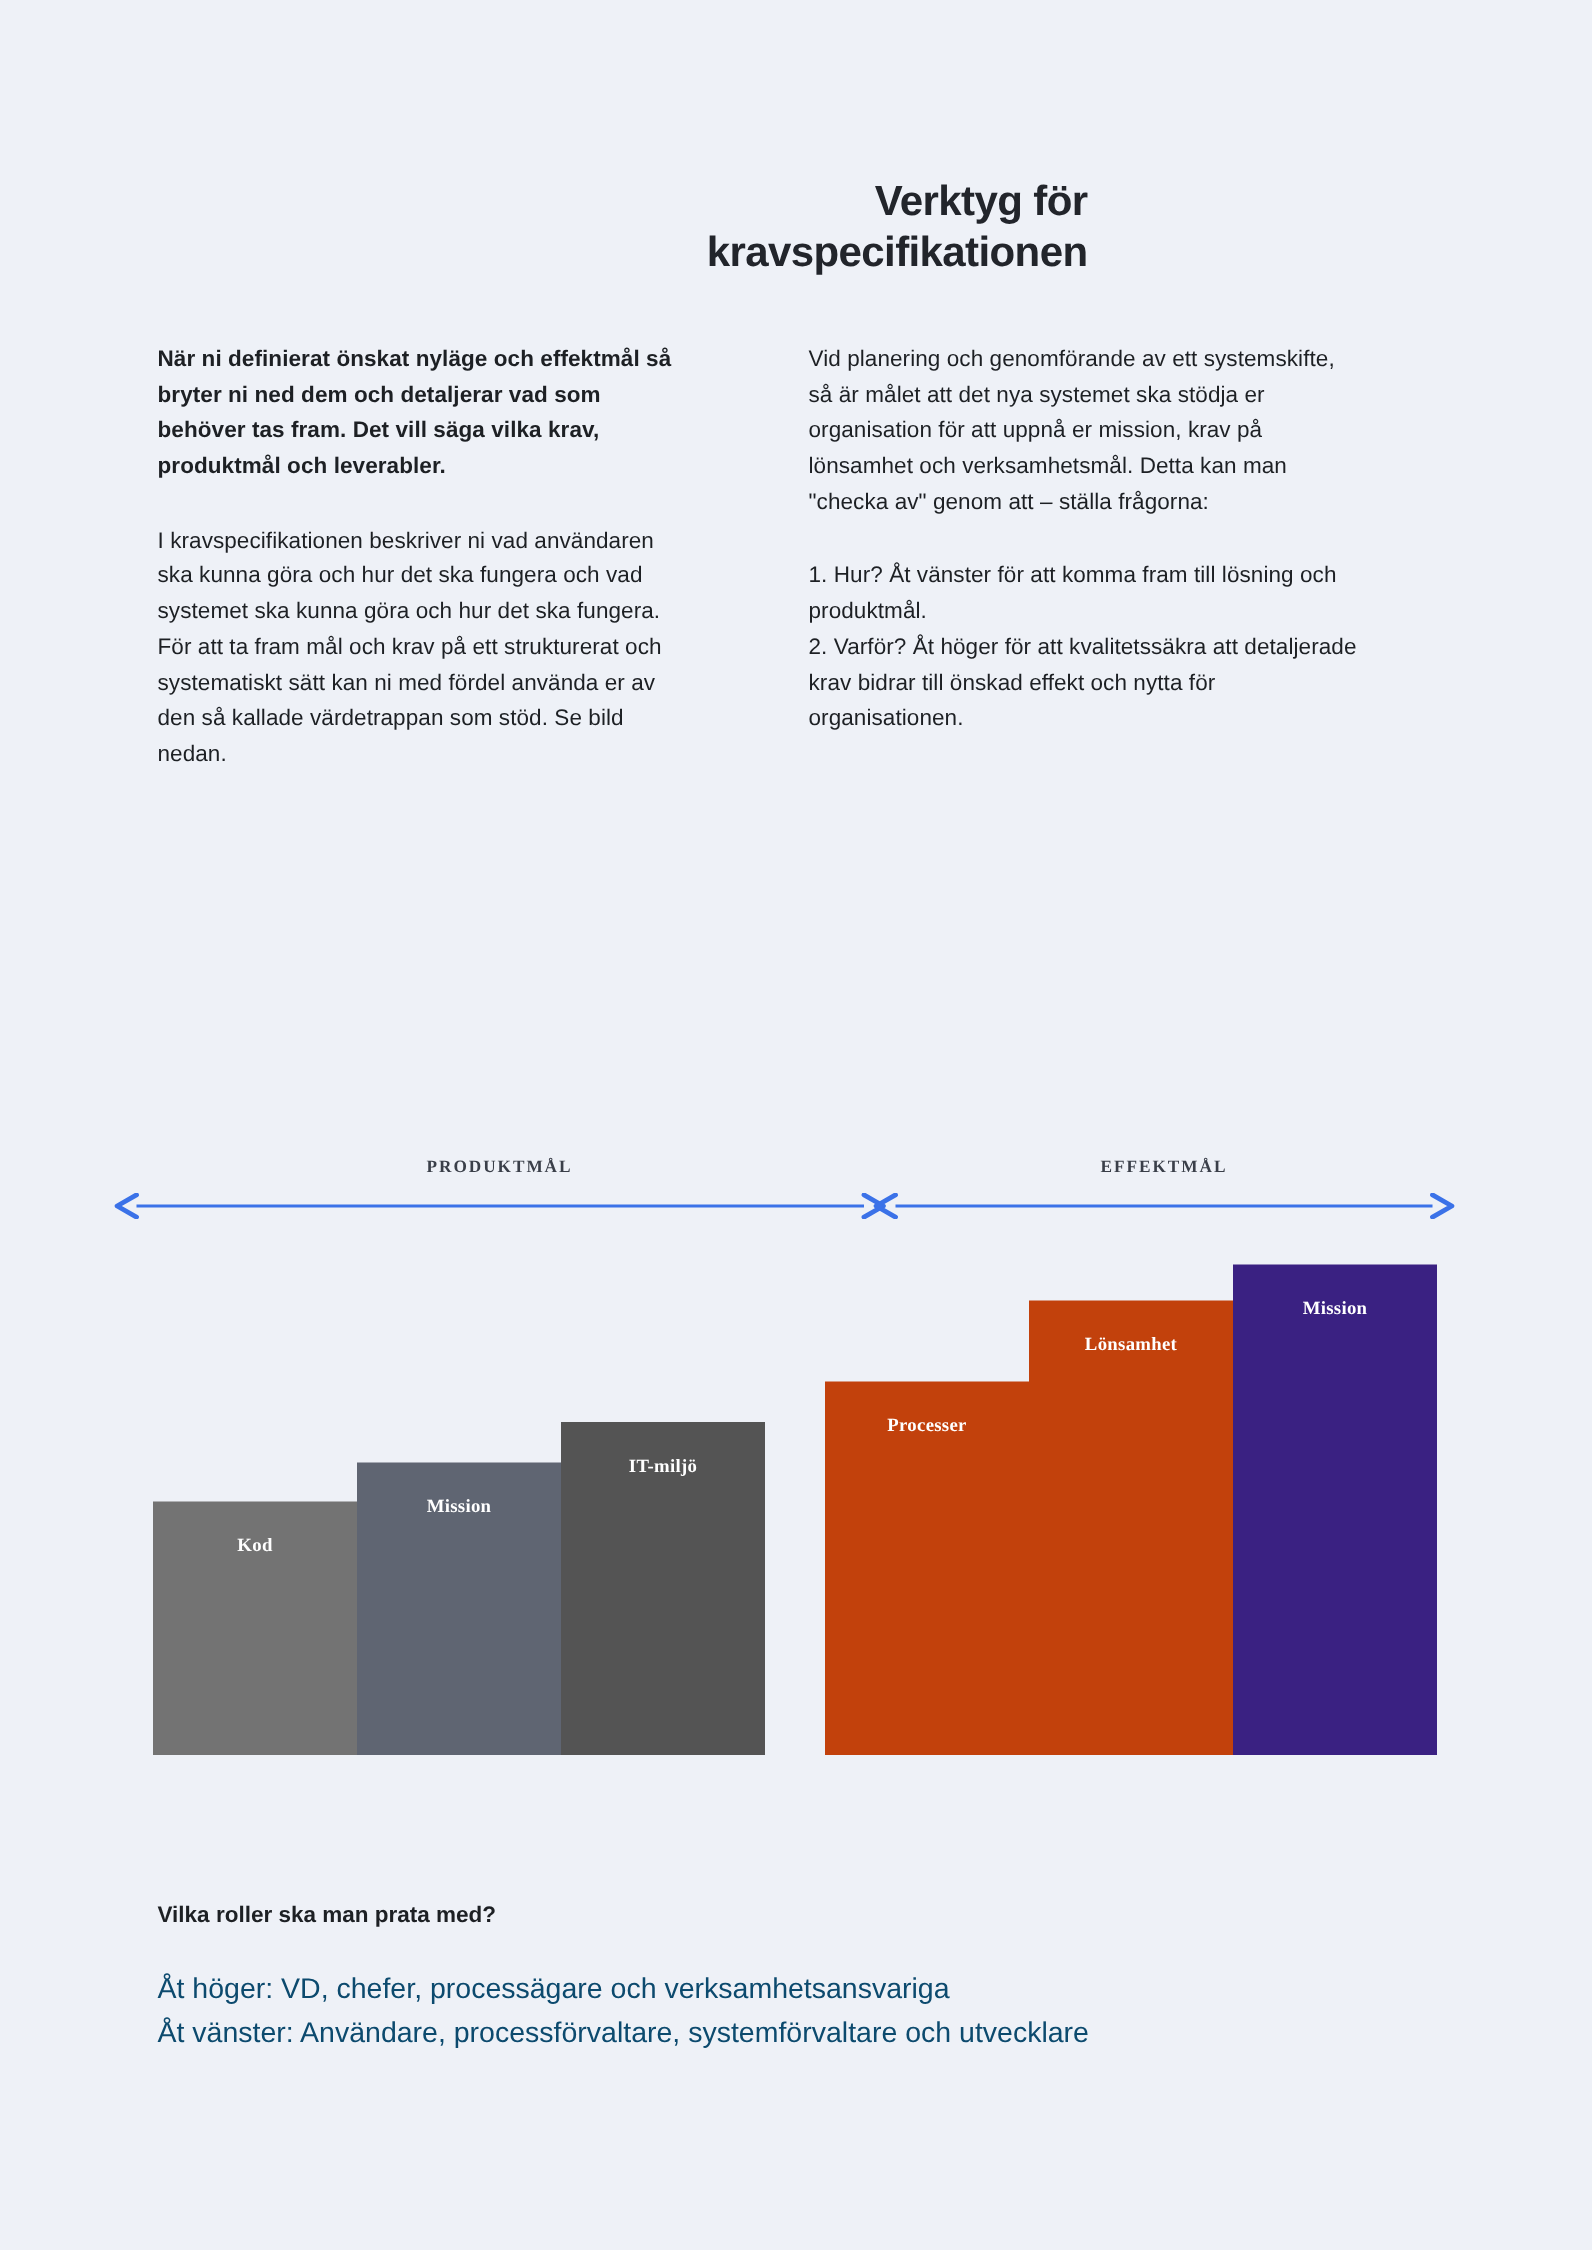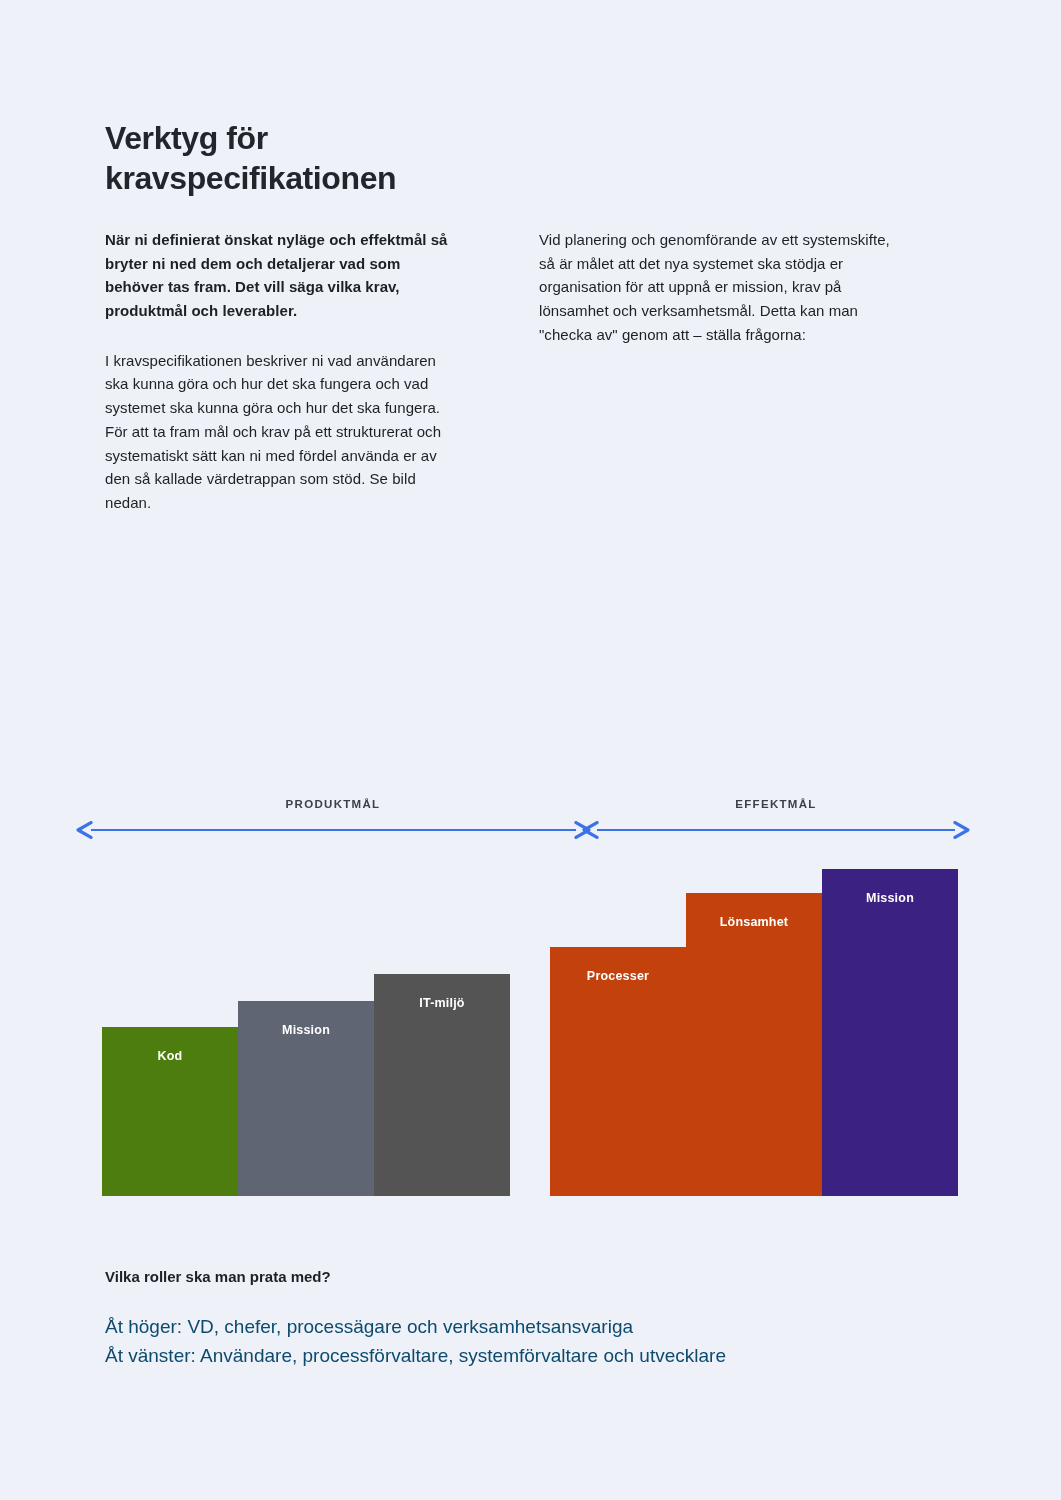--- a/index.html
+++ b/index.html
@@ -20,25 +20,26 @@
     position: absolute;
     inset: 0;
   }
 
   
   .title {
     position: absolute;
     left: 105px;
     top: 98px;
     width: 620px;
-    font-size: 32px;
+    font-size: 28px;
     font-weight: 700;
     line-height: 1.24;
     letter-spacing: -0.4px;
     color: #22252b;
+    text-align: right;
   }
   .title .line { display: block; }
 
   
   .col-left {
     position: absolute;
     left: 105px;
     top: 228px;
     width: 352px;
   }
@@ -57,23 +58,24 @@
   }
   .para.strong {
     font-weight: 700;
   }
   .para.last { margin-bottom: 0; }
 
   
   .chart {
     position: absolute;
     left: 0;
-    top: 784px;
+    top: 758px;
     width: 1052px;
     height: 430px;
+    font-family: Liberation Serif, serif;
   }
 
   .axis-labels {
     position: absolute;
     top: 0;
     left: 0;
     width: 1061px;
     height: 34px;
   }
   .axis-label {
@@ -152,20 +154,22 @@
     <span class="line">kravspecifikationen</span>
   </h1>
 
   <div class="col-left">
     <p class="para strong">När ni definierat önskat nyläge och effektmål så bryter ni ned dem och detaljerar vad som behöver tas fram. Det vill säga vilka krav, produktmål och leverabler.</p>
     <p class="para last">I kravspecifikationen beskriver ni vad användaren ska kunna göra och hur det ska fungera och vad systemet ska kunna göra och hur det ska fungera. För att ta fram mål och krav på ett strukturerat och systematiskt sätt kan ni med fördel använda er av den så kallade värdetrappan som stöd. Se bild nedan.</p>
   </div>
 
   <div class="col-right">
     <p class="para">Vid planering och genomförande av ett systemskifte, så är målet att det nya systemet ska stödja er organisation för att uppnå er mission, krav på lönsamhet och verksamhetsmål. Detta kan man "checka av" genom att – ställa frågorna:</p>
+    <p class="para last" style="white-space: pre-line;">1. Hur? Åt vänster för att komma fram till lösning och produktmål.
+2. Varför? Åt höger för att kvalitetssäkra att detaljerade krav bidrar till önskad effekt och nytta för organisationen.</p>
   </div>
 
   <div class="chart">
 
     <div class="axis-labels">
       <div class="axis-label" style="left:333px;">PRODUKTMÅL</div>
       <div class="axis-label" style="left:776px;">EFFEKTMÅL</div>
     </div>
 
     <svg class="arrows" width="1061" height="26" viewBox="0 0 1061 26">
@@ -175,21 +179,21 @@
         </marker>
         <marker id="ah-end" markerWidth="9" markerHeight="9" refX="1" refY="4.5" orient="auto">
           <path d="M1,0.6 L7.8,4.5 L1,8.4" fill="none" stroke="#3b72e8" stroke-width="1.7" stroke-linecap="round" stroke-linejoin="round"></path>
         </marker>
       </defs>
       <line x1="91" y1="16" x2="576" y2="16" stroke="#3b72e8" stroke-width="1.9" marker-start="url(#ah-start)" marker-end="url(#ah-end)"></line>
       <line x1="597" y1="16" x2="955" y2="16" stroke="#3b72e8" stroke-width="1.9" marker-start="url(#ah-start)" marker-end="url(#ah-end)"></line>
     </svg>
 
     <div class="bars">
-      <div class="bar" style="height: 169px; background: #4d7c0f;">
+      <div class="bar" style="height: 169px; background: #737373;">
         <div class="bar-rect"></div>
         <div class="bar-label">Kod</div>
       </div>
       <div class="bar" style="height: 195px; background: rgb(95, 101, 114);">
         <div class="bar-rect"></div>
         <div class="bar-label">Mission</div>
       </div>
       <div class="bar" style="height: 222px; background: rgb(84, 84, 84);">
         <div class="bar-rect"></div>
         <div class="bar-label">IT-miljö</div>

